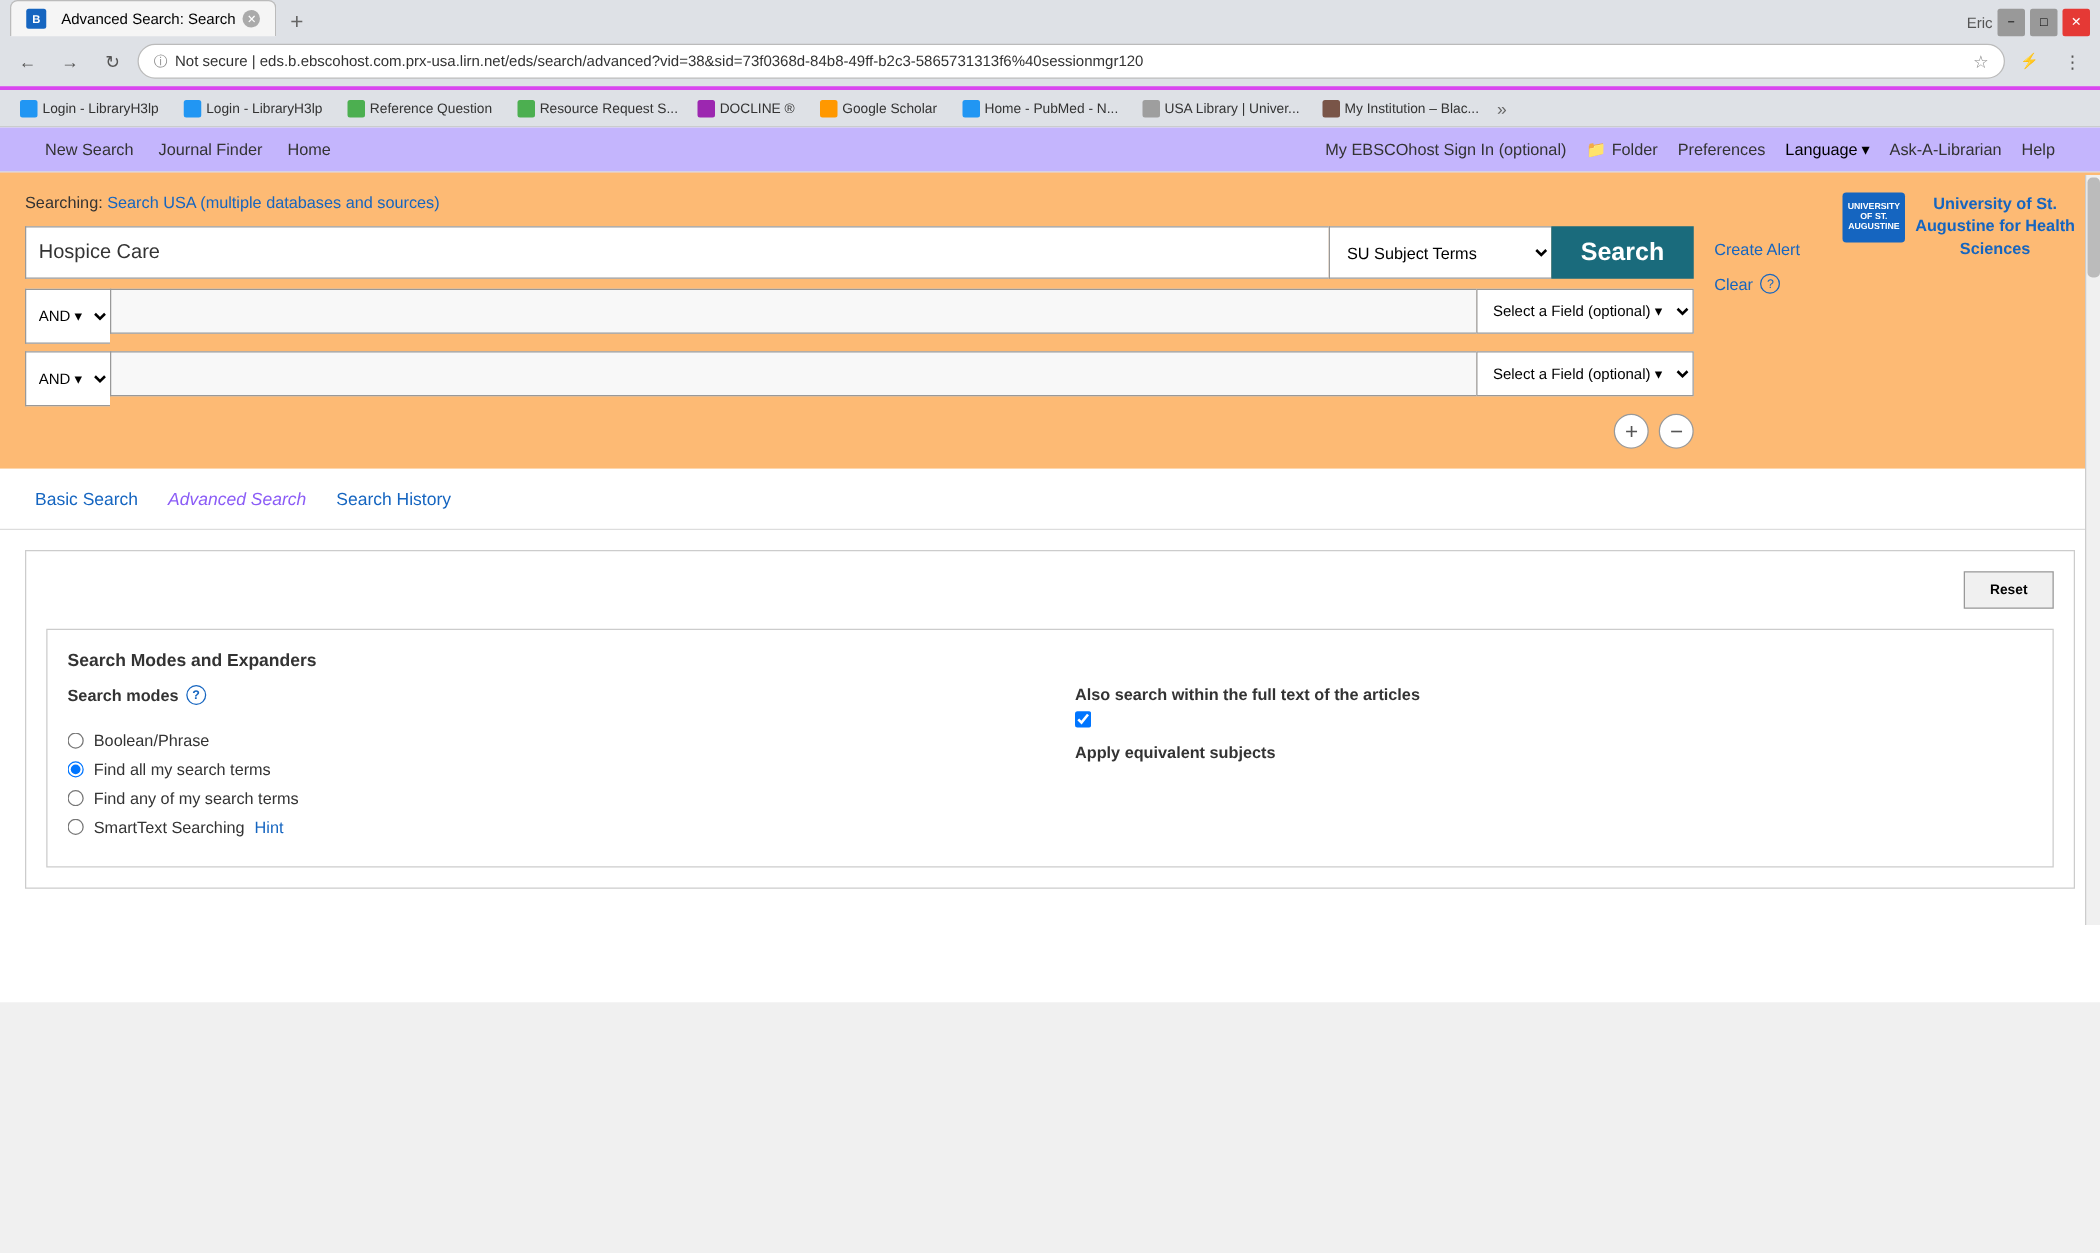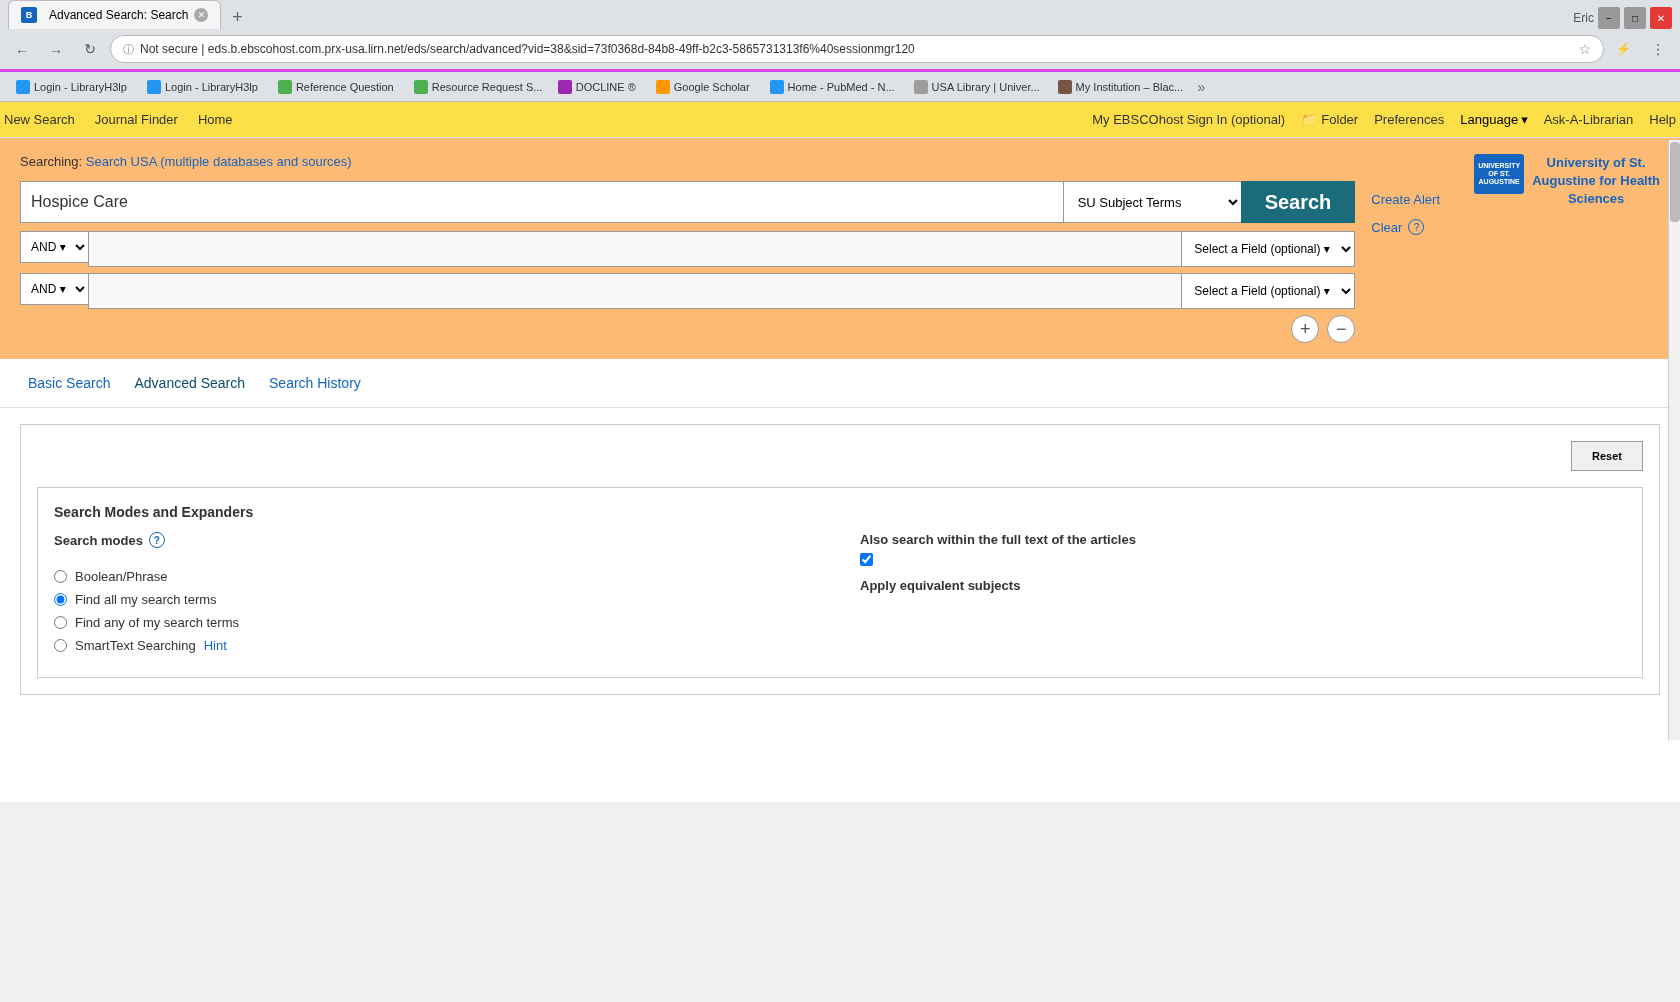--- a/index.html
+++ b/index.html
@@ -139,23 +139,23 @@
     }
 
     
     .page-content {
       background: white;
       min-height: 700px;
     }
 
     
     .top-nav {
-      background: #fde047;
+      background: #c4b5fd;
       border-bottom: 1px solid #ddd;
-      padding: 10px 4px;
+      padding: 10px 36px;
       display: flex;
       align-items: center;
       justify-content: space-between;
     }
     .top-nav-left {
       display: flex;
       gap: 20px;
       align-items: center;
     }
     .nav-link {
@@ -263,21 +263,21 @@
       height: 42px;
       background: #1a6b7c;
       color: white;
       border: none;
       padding: 0 24px;
       font-size: 20px;
       font-weight: bold;
       cursor: pointer;
     }
     .bool-select {
-      height: 32px;
+      height: 44px;
       border: 1px solid #999;
       border-right: none;
       padding: 0 6px;
       font-size: 12px;
       background: white;
       cursor: pointer;
       min-width: 65px;
     }
     .search-input-secondary {
       flex: 1;
@@ -339,22 +339,23 @@
     .search-tab {
       font-size: 14px;
       cursor: pointer;
       padding: 4px 8px;
     }
     .search-tab-link {
       color: #1565c0;
       text-decoration: none;
     }
     .search-tab-active {
-      color: #0c4a6e;
+      color: #8b5cf6;
       font-weight: normal;
+      font-style: italic;
     }
     .tab-separator {
       color: #999;
       margin: 0 4px;
     }
 
     
     .search-options-section {
       padding: 16px 20px;
       background: white;

